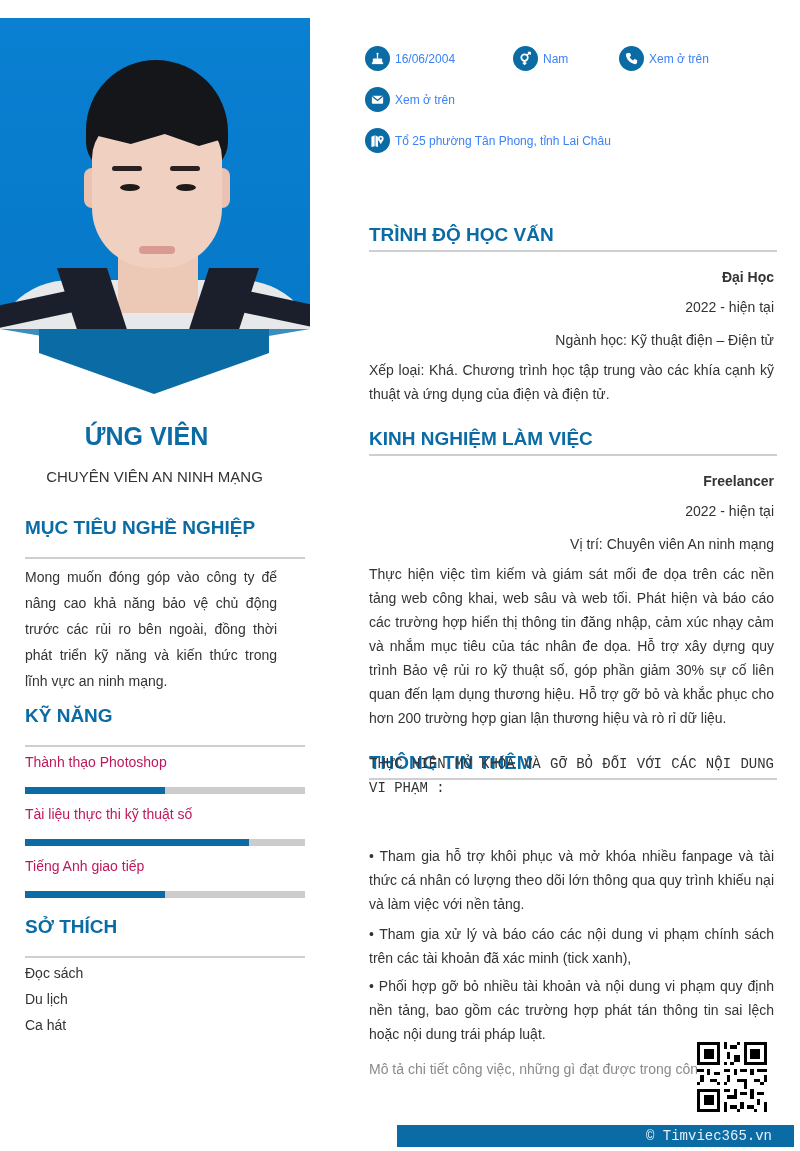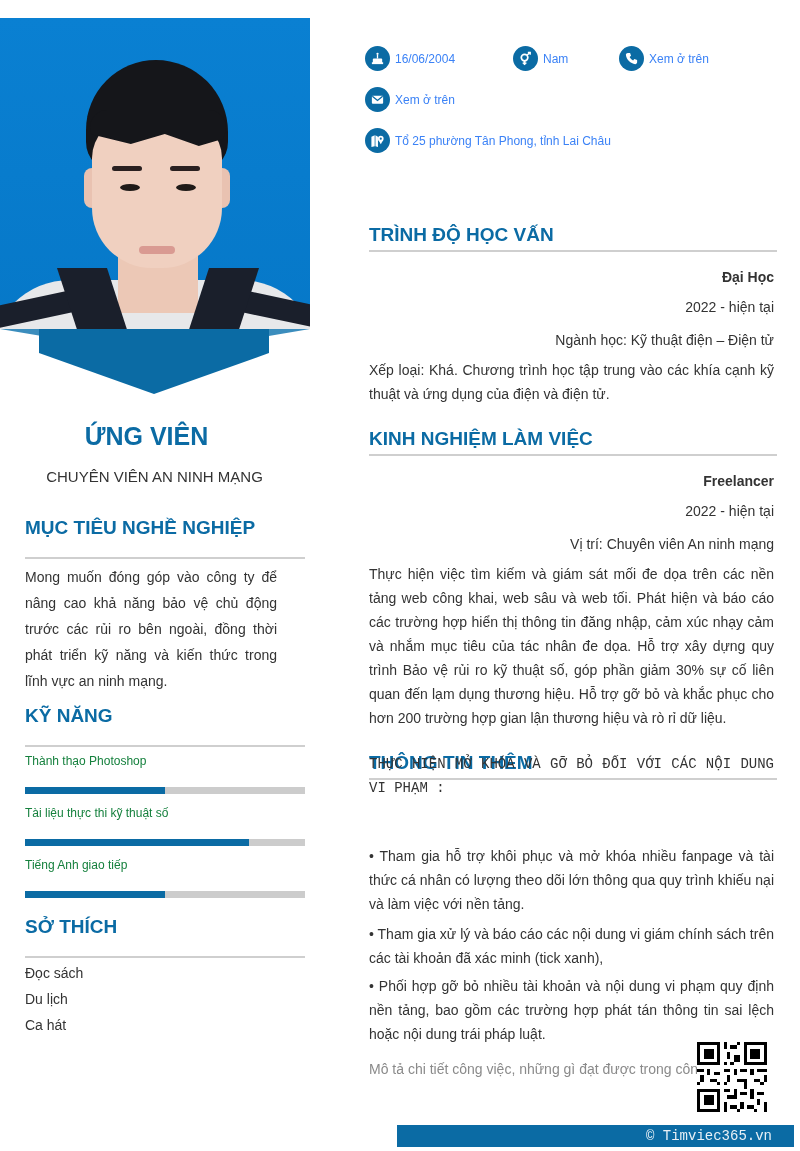--- a/index.html
+++ b/index.html
@@ -29,21 +29,21 @@
   .banner-wing { position: absolute; left: 0; top: 329px; width: 310px; height: 26px; background: #3b8dbd; clip-path: polygon(0 0,100% 0,50% 100%); }
   .banner { position: absolute; left: 39px; top: 329px; width: 230px; height: 65px; background: #0b6ba4; clip-path: polygon(0 0,100% 0,100% 37%,50% 100%,0 37%); }
 
   .name { position: absolute; left: 0; top: 422px; width: 293px; text-align: center; font-size: 25px; font-weight: bold; color: #0b6ba4; }
   .title { position: absolute; left: 0; top: 468px; width: 309px; text-align: center; font-size: 15px; color: #333; }
 
   .lsec-h { position: absolute; left: 25px; width: 280px; font-size: 19px; font-weight: bold; color: #0b6ba4; border-bottom: 2px solid #cfcfcf; padding-bottom: 18px; }
   .objective { position: absolute; left: 25px; top: 564px; width: 252px; font-size: 14px; line-height: 26px; text-align: justify; color: #333; }
 
   .skill { position: absolute; left: 25px; width: 280px; }
-  .skill-label { font-size: 12px; color: #15803d; height: 20px; }
+  .skill-label { font-size: 14px; color: #be185d; height: 20px; }
   .skill-bar { margin-top: 13px; width: 280px; height: 7px; background: #cccccc; }
   .skill-fill { height: 7px; background: #0b6ba4; }
 
   .hobby { position: absolute; left: 25px; font-size: 14px; color: #333; }
 
   
   .info { position: absolute; display: flex; align-items: center; font-size: 12px; color: #3b82f6; }
   .ic { width: 25px; height: 25px; border-radius: 50%; background: #0b6ba4; display: inline-flex; align-items: center; justify-content: center; margin-right: 5px; flex-shrink: 0; }
   .ic svg { width: 15px; height: 15px; }
 
@@ -174,21 +174,21 @@
 
 <div class="rsec-h" style="top:428px;">KINH NGHIỆM LÀM VIỆC</div>
 <div class="rtext bold" style="top:473px;">Freelancer</div>
 <div class="rtext" style="top:503px;">2022 - hiện tại</div>
 <div class="rtext" style="top:536px;">Vị trí: Chuyên viên An ninh mạng</div>
 <div class="rtext para" style="top:562px;">Thực hiện việc tìm kiếm và giám sát mối đe dọa trên các nền tảng web công khai, web sâu và web tối. Phát hiện và báo cáo các trường hợp hiển thị thông tin đăng nhập, cảm xúc nhạy cảm và nhắm mục tiêu của tác nhân đe dọa. Hỗ trợ xây dựng quy trình Bảo vệ rủi ro kỹ thuật số, góp phần giảm 30% sự cố liên quan đến lạm dụng thương hiệu. Hỗ trợ gỡ bỏ và khắc phục cho hơn 200 trường hợp gian lận thương hiệu và rò rỉ dữ liệu.</div>
 
 <div class="rsec-h" style="top:752px;">THÔNG TIN THÊM</div>
 <div class="rtext para" style="top:752px;font-family:Liberation Mono, monospace;">THỰC HIỆN MỞ KHÓA VÀ GỠ BỎ ĐỐI VỚI CÁC NỘI DUNG VI PHẠM :</div>
 <div class="rtext para" style="top:844px;">• Tham gia hỗ trợ khôi phục và mở khóa nhiều fanpage và tài thức cá nhân có lượng theo dõi lớn thông qua quy trình khiếu nại và làm việc với nền tảng.</div>
-<div class="rtext para" style="top:922px;">• Tham gia xử lý và báo cáo các nội dung vi giám chính sách trên các tài khoản đã xác minh (tick xanh),</div>
+<div class="rtext para" style="top:922px;">• Tham gia xử lý và báo cáo các nội dung vi phạm chính sách trên các tài khoản đã xác minh (tick xanh),</div>
 <div class="rtext para" style="top:974px;">• Phối hợp gỡ bỏ nhiều tài khoản và nội dung vi phạm quy định nền tảng, bao gồm các trường hợp phát tán thông tin sai lệch hoặc nội dung trái pháp luật.</div>
 <div class="rtext para muted" style="top:1057px;"> Mô tả chi tiết công việc, những gì đạt được trong công việc.</div>
 
 <div class="qr">
   <svg viewBox="0 0 21 21" width="70" height="70" shape-rendering="crispEdges">
     <rect width="21" height="21" fill="#fff"></rect>
     <g fill="#000">
       <rect x="0" y="0" width="7" height="1"></rect>
         <rect x="0" y="6" width="7" height="1"></rect>
         <rect x="0" y="0" width="1" height="7"></rect>

